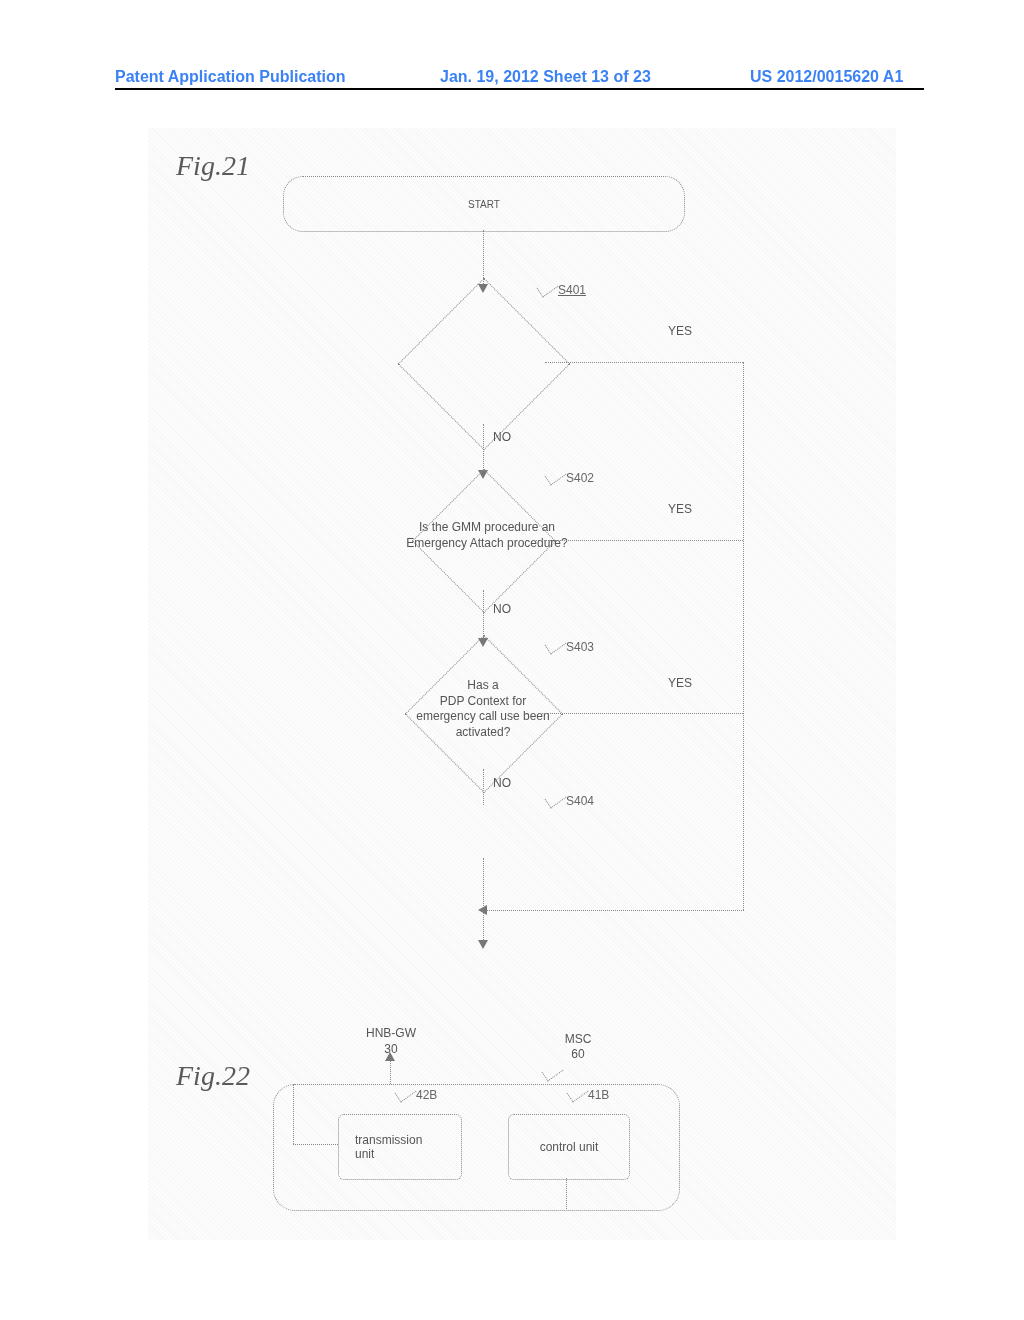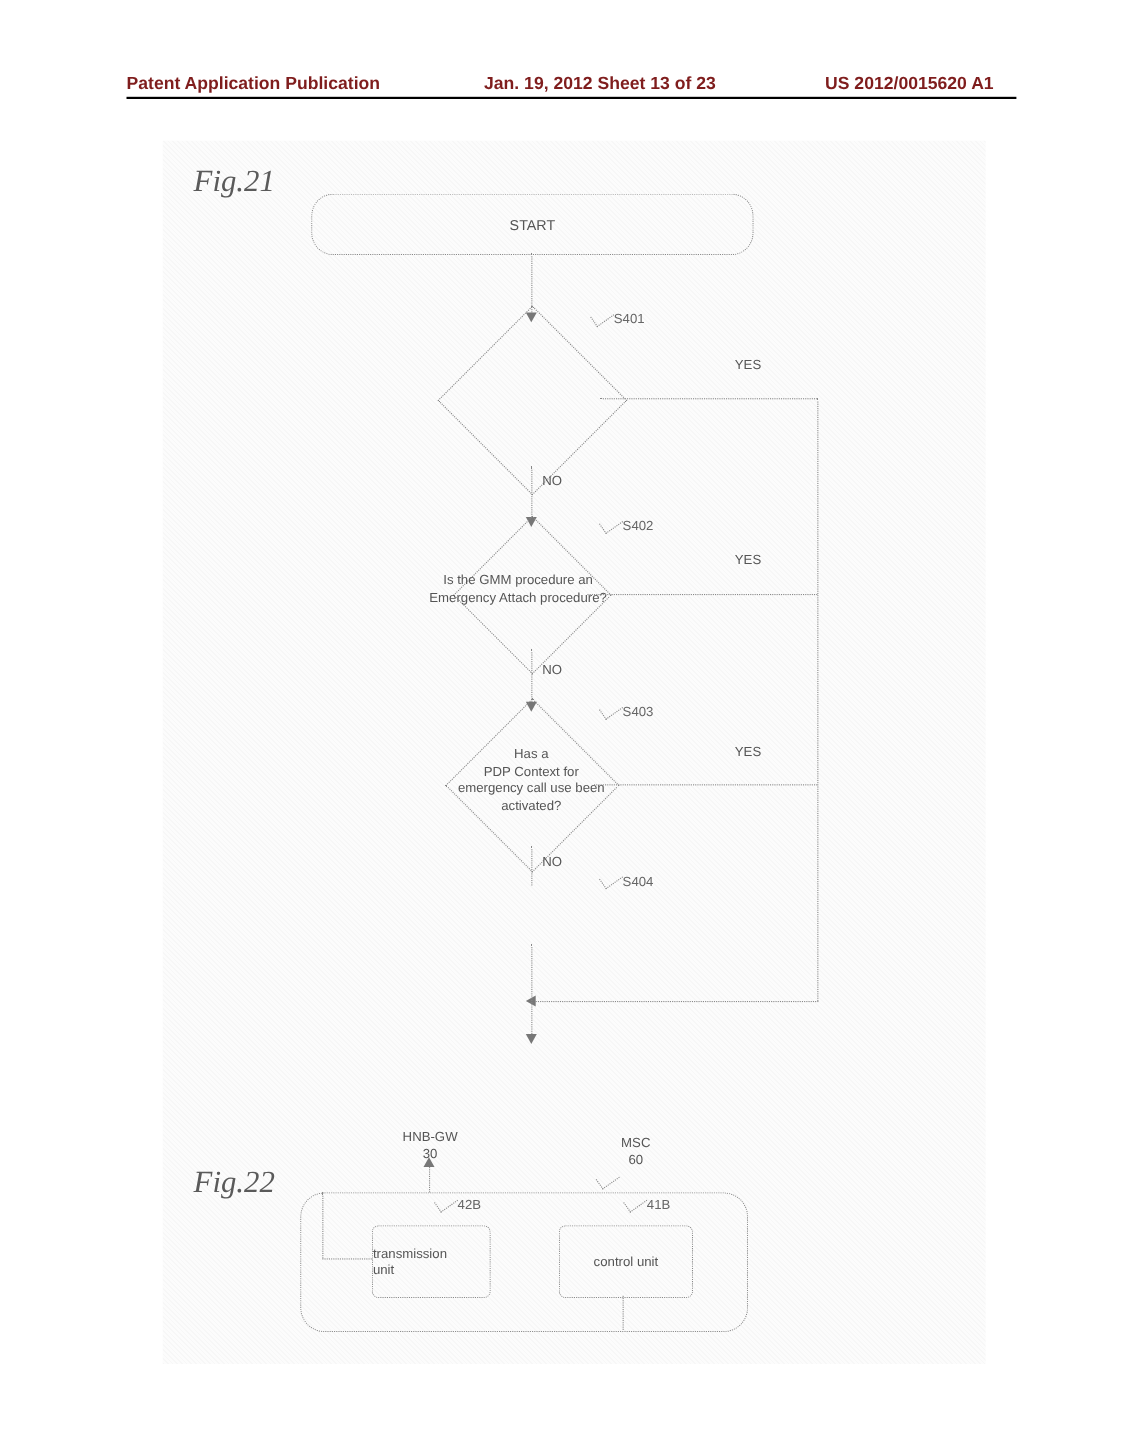--- a/index.html
+++ b/index.html
@@ -21,21 +21,21 @@
     top: 88px;
     left: 115px;
     right: 100px;
     border-bottom: 2px solid #000;
   }
   .header-text {
     position: absolute;
     top: 68px;
     font-size: 16px;
     font-weight: bold;
-    color: #7f1d1d;
+    color: #3b82f6;
   }
   .figure-area {
     position: absolute;
     top: 128px;
     left: 148px;
     width: 748px;
     height: 1112px;
     background: repeating-linear-gradient(45deg, #f7f7f7 0, #f7f7f7 1px, #fcfcfc 1px, #fcfcfc 3px);
   }
   .fig-label {
@@ -45,21 +45,21 @@
     font-family: 'Times New Roman', serif;
     color: #5a5a5a;
     text-align: center;
   }
   .terminal {
     position: absolute;
     border: 1px dotted #888;
     border-radius: 20px;
     background: transparent;
     text-align: left;
-    font-size: 13px;
+    font-size: 10px;
     color: #555;
     display: flex;
     align-items: center;
     justify-content: center;
   }
   .diamond {
     position: absolute;
     transform: rotate(45deg);
     border: 1px dotted #888;
     background: transparent;
@@ -164,30 +164,30 @@
 
     <div class="fig-label" style="top:22px; left:28px;">Fig.21</div>
 
     <div class="terminal" style="top:48px; left:135px; width:400px; height:54px;">
       <span>START</span>
     </div>
     <div class="vline" style="top:102px; left:335px; height:58px;"></div>
     <div class="arrow-head" style="top:156px; left:330px;"></div>
 
     <div class="diamond" style="top:175px; left:275px; width:120px; height:120px;"></div>
-    <div class="step-label" style="top:155px; left:410px;">S401</div>
+    <div class="step-label" style="top:155px; left:410px;text-decoration:underline;">S401</div>
     <div class="tick" style="top:154px; left:390px;"></div>
     <div class="branch-label" style="top:196px; left:520px;">YES</div>
     <div class="hline" style="top:234px; left:397px; width:198px;"></div>
     <div class="branch-label" style="top:302px; left:345px;">NO</div>
     <div class="vline" style="top:296px; left:335px; height:50px;"></div>
     <div class="arrow-head" style="top:342px; left:330px;"></div>
 
     <div class="diamond" style="top:362px; left:285px; width:100px; height:100px;"></div>
-    <div class="diamond-text" style="top:392px; left:198px; width:250px; white-space:pre-line;text-align:center;">Is the GMM procedure an
+    <div class="diamond-text" style="top:392px; left:214px; width:250px; white-space:pre-line;text-align:center;">Is the GMM procedure an
 Emergency Attach procedure?</div>
     <div class="step-label" style="top:343px; left:418px;">S402</div>
     <div class="tick" style="top:342px; left:398px;"></div>
     <div class="branch-label" style="top:374px; left:520px;">YES</div>
     <div class="hline" style="top:412px; left:386px; width:209px;"></div>
     <div class="branch-label" style="top:474px; left:345px;">NO</div>
     <div class="vline" style="top:462px; left:335px; height:52px;"></div>
     <div class="arrow-head" style="top:510px; left:330px;"></div>
 
     <div class="diamond" style="top:530px; left:280px; width:110px; height:110px;"></div>
@@ -221,21 +221,21 @@
     <div class="arrow-head-up" style="top:924px; left:237px;"></div>
 
     <div class="diamond-text" style="top:904px; left:410px; width:40px;">MSC</div>
     <div class="diamond-text" style="top:919px; left:415px; width:30px;">60</div>
     <div class="tick" style="top:938px; left:395px;"></div>
 
     <div class="big-block" style="top:956px; left:125px; width:405px; height:125px;"></div>
 
     <div class="step-label" style="top:960px; left:268px;">42B</div>
     <div class="tick" style="top:959px; left:248px;"></div>
-    <div class="block-box" style="top:986px; left:190px; width:102px; height:56px; white-space:pre-line; justify-content:flex-start; text-align:left; padding-left:0;">
+    <div class="block-box" style="top:986px; left:190px; width:102px; height:56px; white-space:pre-line; justify-content:flex-start; text-align:left; padding-left:16px;">
       <span>transmission
 unit</span>
     </div>
     <div class="hline" style="top:1016px; left:145px; width:45px;"></div>
     <div class="vline" style="top:956px; left:145px; height:60px;"></div>
 
     <div class="step-label" style="top:960px; left:440px;">41B</div>
     <div class="tick" style="top:959px; left:420px;"></div>
     <div class="block-box" style="top:986px; left:360px; width:112px; height:56px;">
       <span>control unit</span>

